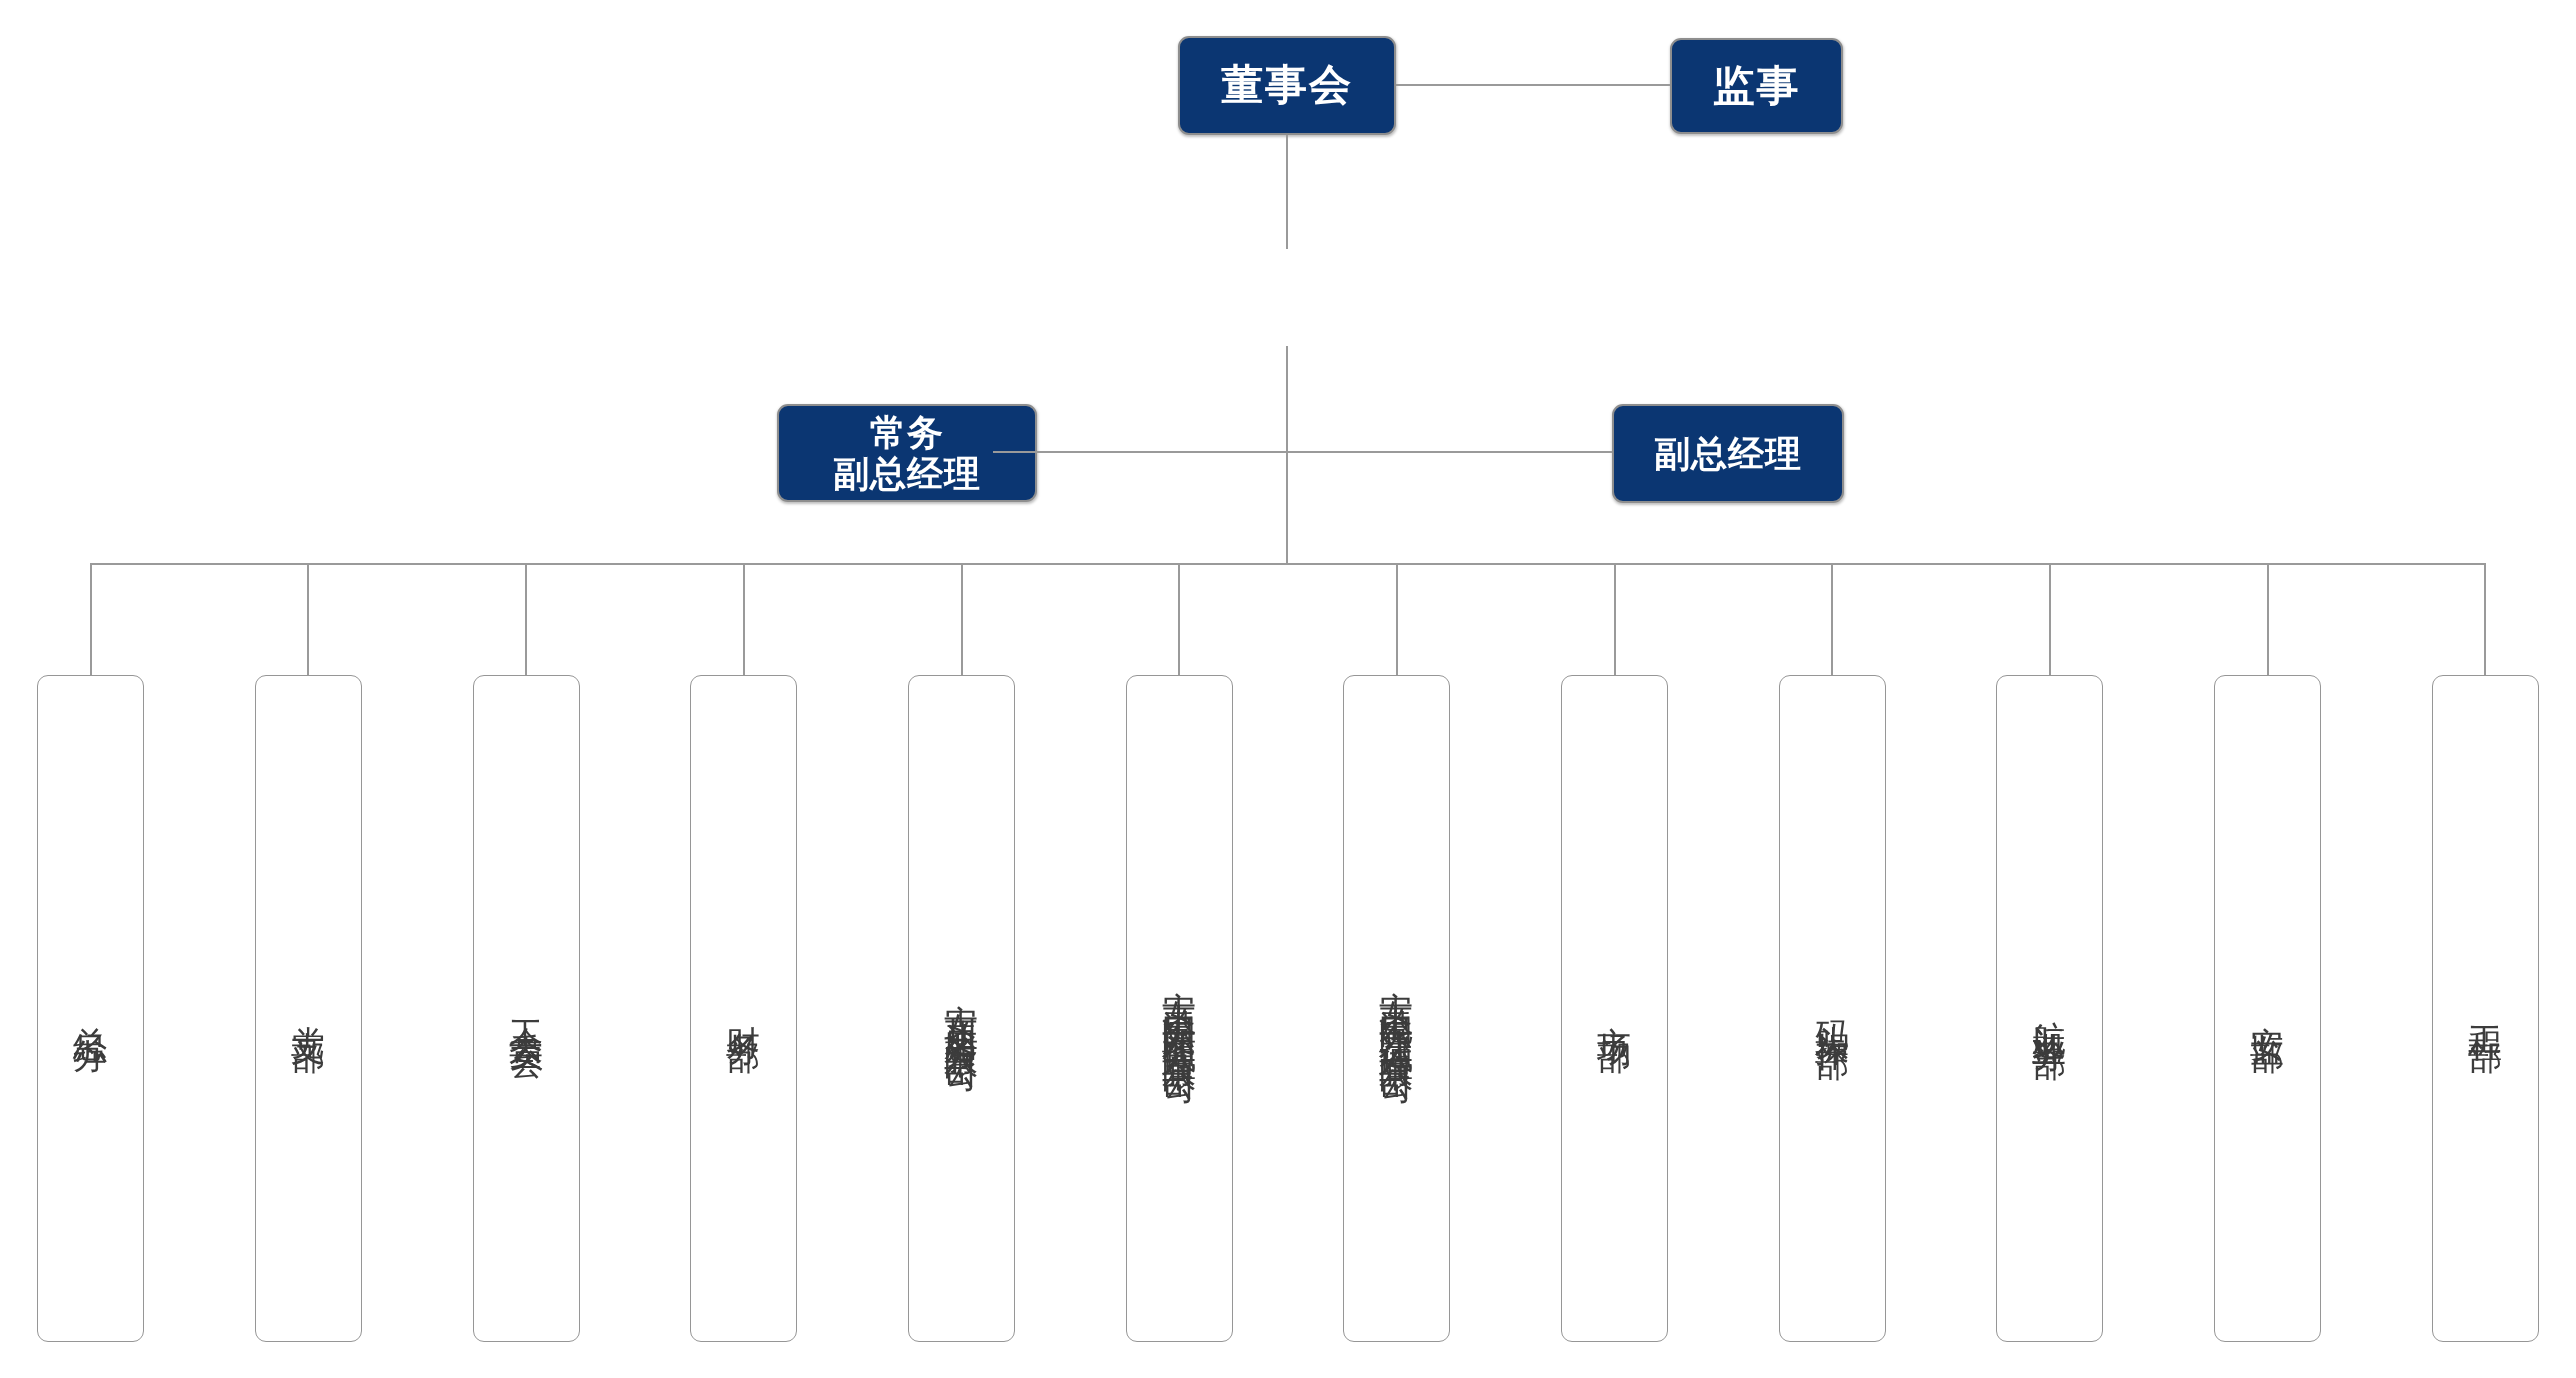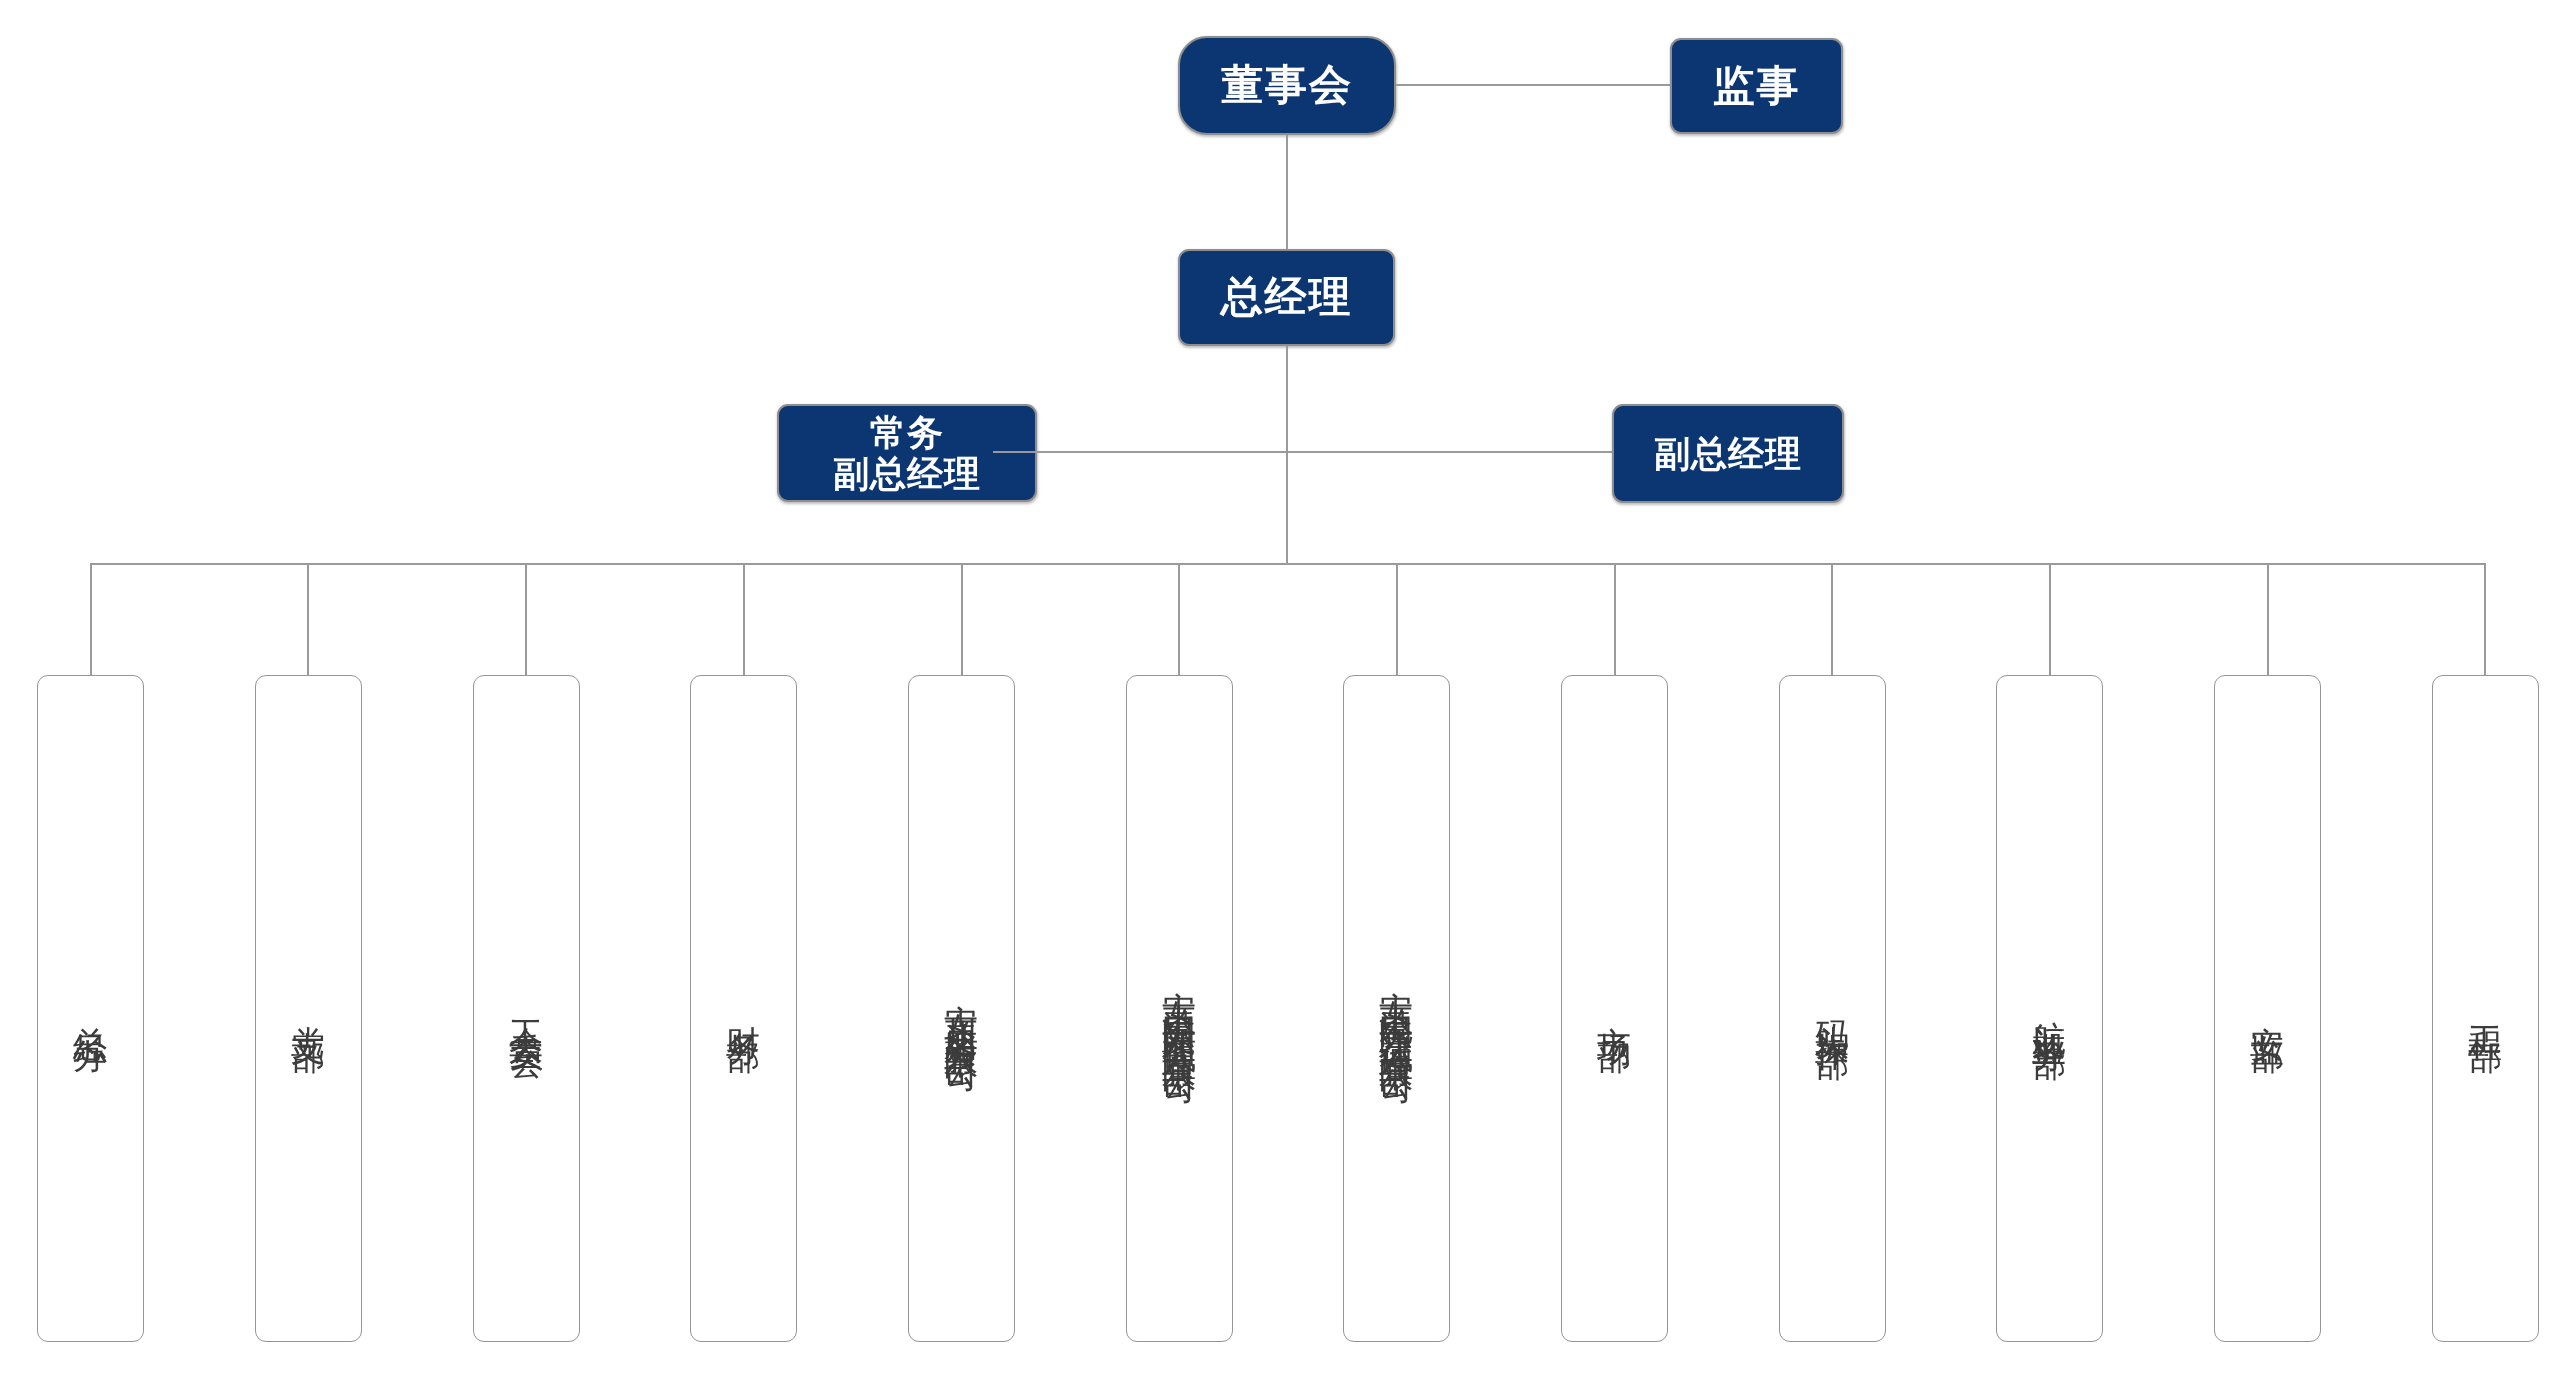--- a/index.html
+++ b/index.html
@@ -27,21 +27,21 @@
     flex-direction: column;
     align-items: center;
     justify-content: center;
     font-weight: bold;
     text-align: center;
     box-shadow: 0.9px 1.8px 2.7px rgba(0,0,0,0.25);
     line-height: 1.15;
   }
   .node.big   { font-size: 42px; letter-spacing: 1.8px; }
   .node.small { font-size: 36px; letter-spacing: 0.9px; }
-  #node-board          { left: 1178px; top: 36px;  width: 218px; height: 99px; border-radius: 29px; }
+  #node-board          { left: 1178px; top: 36px;  width: 218px; height: 99px; }
   #node-supervisor     { left: 1670px; top: 38px;  width: 173px; height: 96px; }
   #node-gm             { left: 1178px; top: 249px; width: 217px; height: 97px; }
   #node-exec-deputy-gm { left: 733px;  top: 404px; width: 260px; height: 98px; margin-left: 44px; }
   #node-deputy-gm      { left: 1612px; top: 404px; width: 232px; height: 99px; }
 
   
   .line {
     position: absolute;
     background: var(--line, #9a9a9a);
   }
@@ -80,23 +80,20 @@
 </head>
 <body>
 
 <div id="org-chart" style="--node-bg: #0b3672; --node-text: #ffffff; --node-border: #8e8e8e; --line: #9a9a9a; --dept-border: #969696; --dept-text: #3c3c3c; --bg: #ffffff;">
 
   <div class="node big" id="node-board">
     <span>董事会</span>
   </div>
   <div class="node big" id="node-supervisor">
     <span>监事</span>
-  </div>
-  <div class="node big" id="node-gm">
-    <span>总经理</span>
   </div>
   <div class="node small" id="node-exec-deputy-gm">
     <span>常务</span>
     <span>副总经理</span>
   </div>
   <div class="node small" id="node-deputy-gm">
     <span>副总经理</span>
   </div>
 
   <div class="line h-line" id="line-board-supervisor"></div>

